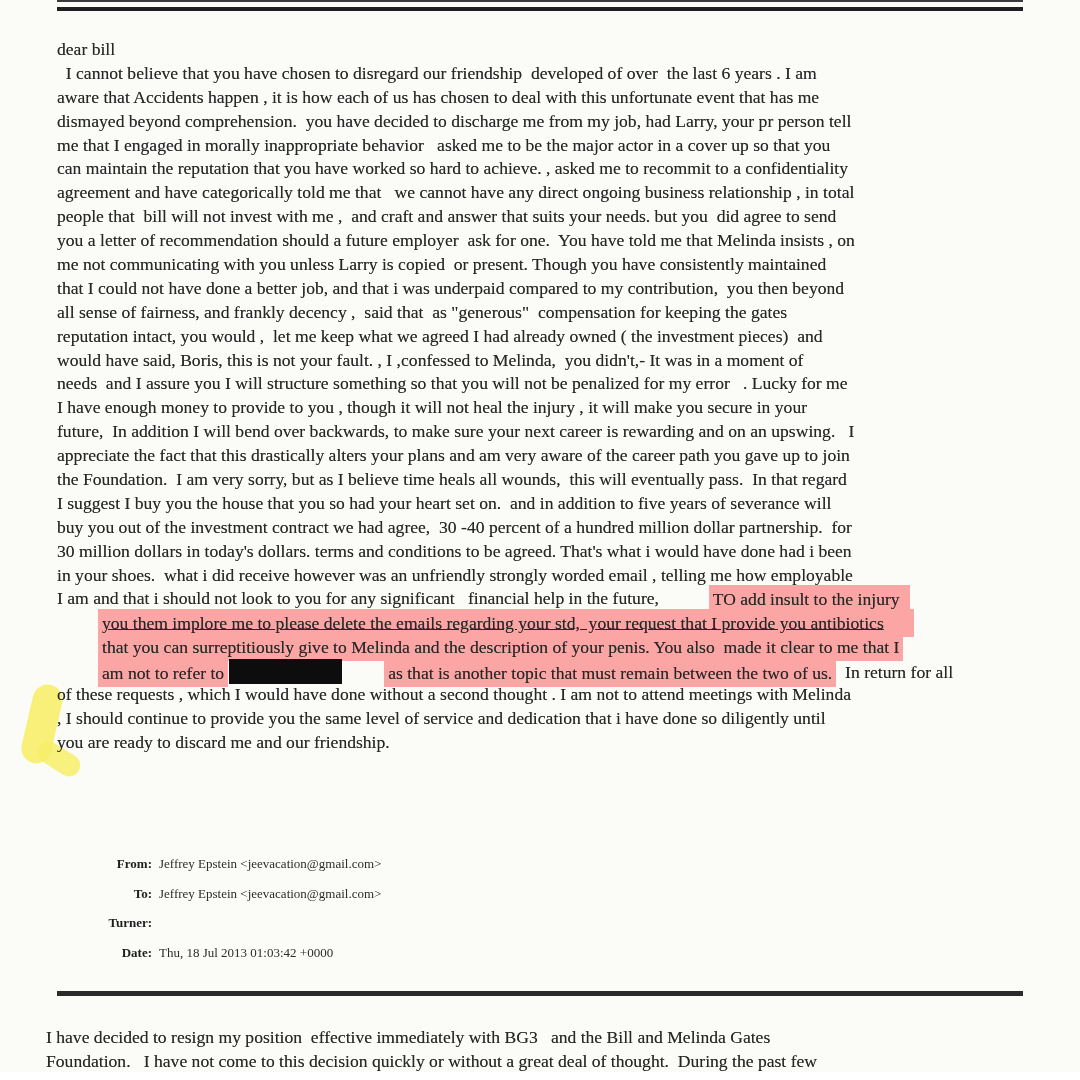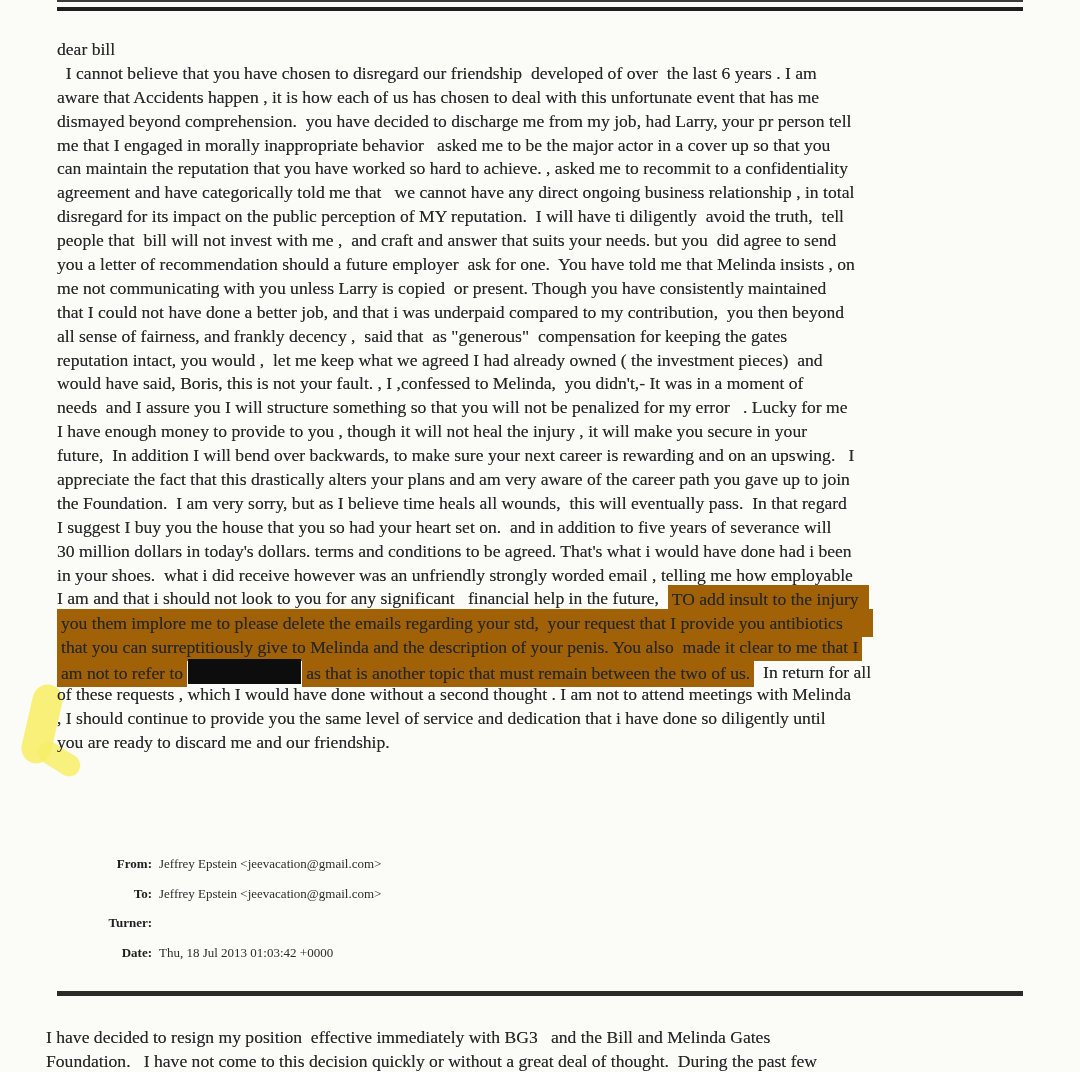--- a/index.html
+++ b/index.html
@@ -12,21 +12,21 @@
   .rule{position:absolute;background:#1f1f1f;}
   .rule-top-thin{left:57px;top:0;width:966px;height:2px;background:#3a3a3a;}
   .rule-top-thick{left:57px;top:7px;width:966px;height:4px;}
   .rule-separator{left:57px;top:991px;width:966px;height:5px;background:#2b2b2b;}
 
   .letter-body{position:absolute;left:57px;top:38px;width:990px;}
   .tline{
     white-space:pre;height:23.9px;line-height:23.9px;font-size:17.6px;
     text-shadow:0 0 .5px rgba(40,40,40,.55);
   }
-  .hl{background:#a16207;padding:3.5px 4px 4.5px 4px;}
+  .hl{background:#fca5a5;padding:3.5px 4px 4.5px 4px;margin-left:41px;}
   .redact{
     display:inline-block;width:113px;height:25px;background:#0d0d0d;
     vertical-align:-6px;margin:0 1px;
   }
   .swoosh{
     position:absolute;left:27px;top:684px;width:30px;height:80px;
     background:#f7ee69;border-radius:15px;transform:rotate(13deg);opacity:.9;
   }
   .swoosh2{
     position:absolute;left:36px;top:748px;width:46px;height:22px;
@@ -49,38 +49,38 @@
   <div class="swoosh2"></div>
 
   <div class="letter-body">
       <div class="tline"><span>dear bill</span></div>
       <div class="tline"><span>  I cannot believe that you have chosen to disregard our friendship  developed of over  the last 6 years . I am</span></div>
       <div class="tline"><span>aware that Accidents happen , it is how each of us has chosen to deal with this unfortunate event that has me</span></div>
       <div class="tline"><span>dismayed beyond comprehension.  you have decided to discharge me from my job, had Larry, your pr person tell</span></div>
       <div class="tline"><span>me that I engaged in morally inappropriate behavior   asked me to be the major actor in a cover up so that you</span></div>
       <div class="tline"><span>can maintain the reputation that you have worked so hard to achieve. , asked me to recommit to a confidentiality</span></div>
       <div class="tline"><span>agreement and have categorically told me that   we cannot have any direct ongoing business relationship , in total</span></div>
-      <div class="tline"><span>disregard for its impact on the public perception of MY reputation.  I will have ti diligently  avoid the truth,  tell</span></div>
       <div class="tline"><span>people that  bill will not invest with me ,  and craft and answer that suits your needs. but you  did agree to send</span></div>
       <div class="tline"><span>you a letter of recommendation should a future employer  ask for one.  You have told me that Melinda insists , on</span></div>
       <div class="tline"><span>me not communicating with you unless Larry is copied  or present. Though you have consistently maintained</span></div>
       <div class="tline"><span>that I could not have done a better job, and that i was underpaid compared to my contribution,  you then beyond</span></div>
       <div class="tline"><span>all sense of fairness, and frankly decency ,  said that  as "generous"  compensation for keeping the gates</span></div>
       <div class="tline"><span>reputation intact, you would ,  let me keep what we agreed I had already owned ( the investment pieces)  and</span></div>
       <div class="tline"><span>would have said, Boris, this is not your fault. , I ,confessed to Melinda,  you didn't,- It was in a moment of</span></div>
       <div class="tline"><span>needs  and I assure you I will structure something so that you will not be penalized for my error   . Lucky for me</span></div>
       <div class="tline"><span>I have enough money to provide to you , though it will not heal the injury , it will make you secure in your</span></div>
       <div class="tline"><span>future,  In addition I will bend over backwards, to make sure your next career is rewarding and on an upswing.   I</span></div>
       <div class="tline"><span>appreciate the fact that this drastically alters your plans and am very aware of the career path you gave up to join</span></div>
       <div class="tline"><span>the Foundation.  I am very sorry, but as I believe time heals all wounds,  this will eventually pass.  In that regard</span></div>
       <div class="tline"><span>I suggest I buy you the house that you so had your heart set on.  and in addition to five years of severance will</span></div>
+      <div class="tline"><span>buy you out of the investment contract we had agree,  30 -40 percent of a hundred million dollar partnership.  for</span></div>
       <div class="tline"><span>30 million dollars in today's dollars. terms and conditions to be agreed. That's what i would have done had i been</span></div>
       <div class="tline"><span>in your shoes.  what i did receive however was an unfriendly strongly worded email , telling me how employable</span></div>
       <div class="tline"><span>I am and that i should not look to you for any significant   financial help in the future,  </span><span class="hl" style="padding-right: 10px;">TO add insult to the injury</span></div>
-      <div class="tline"><span class="hl" style="padding-right: 30px;">you them implore me to please delete the emails regarding your std,  your request that I provide you antibiotics</span></div>
+      <div class="tline"><span class="hl" style="padding-right: 30px; text-decoration: underline;">you them implore me to please delete the emails regarding your std,  your request that I provide you antibiotics</span></div>
       <div class="tline"><span class="hl" style="">that you can surreptitiously give to Melinda and the description of your penis. You also  made it clear to me that I</span></div>
       <div class="tline"><span class="hl">am not to refer to</span><span class="redact"></span><span class="hl">as that is another topic that must remain between the two of us.</span><span>  In return for all</span></div>
       <div class="tline"><span>of these requests , which I would have done without a second thought . I am not to attend meetings with Melinda</span></div>
       <div class="tline"><span>, I should continue to provide you the same level of service and dedication that i have done so diligently until</span></div>
       <div class="tline"><span>you are ready to discard me and our friendship.</span></div>
     </div>
 
   <div class="email-header">
       <div class="hrow"><span class="hlabel">From:</span><span class="hvalue">Jeffrey Epstein &lt;jeevacation@gmail.com&gt;</span></div>
       <div class="hrow"><span class="hlabel">To:</span><span class="hvalue">Jeffrey Epstein &lt;jeevacation@gmail.com&gt;</span></div>

